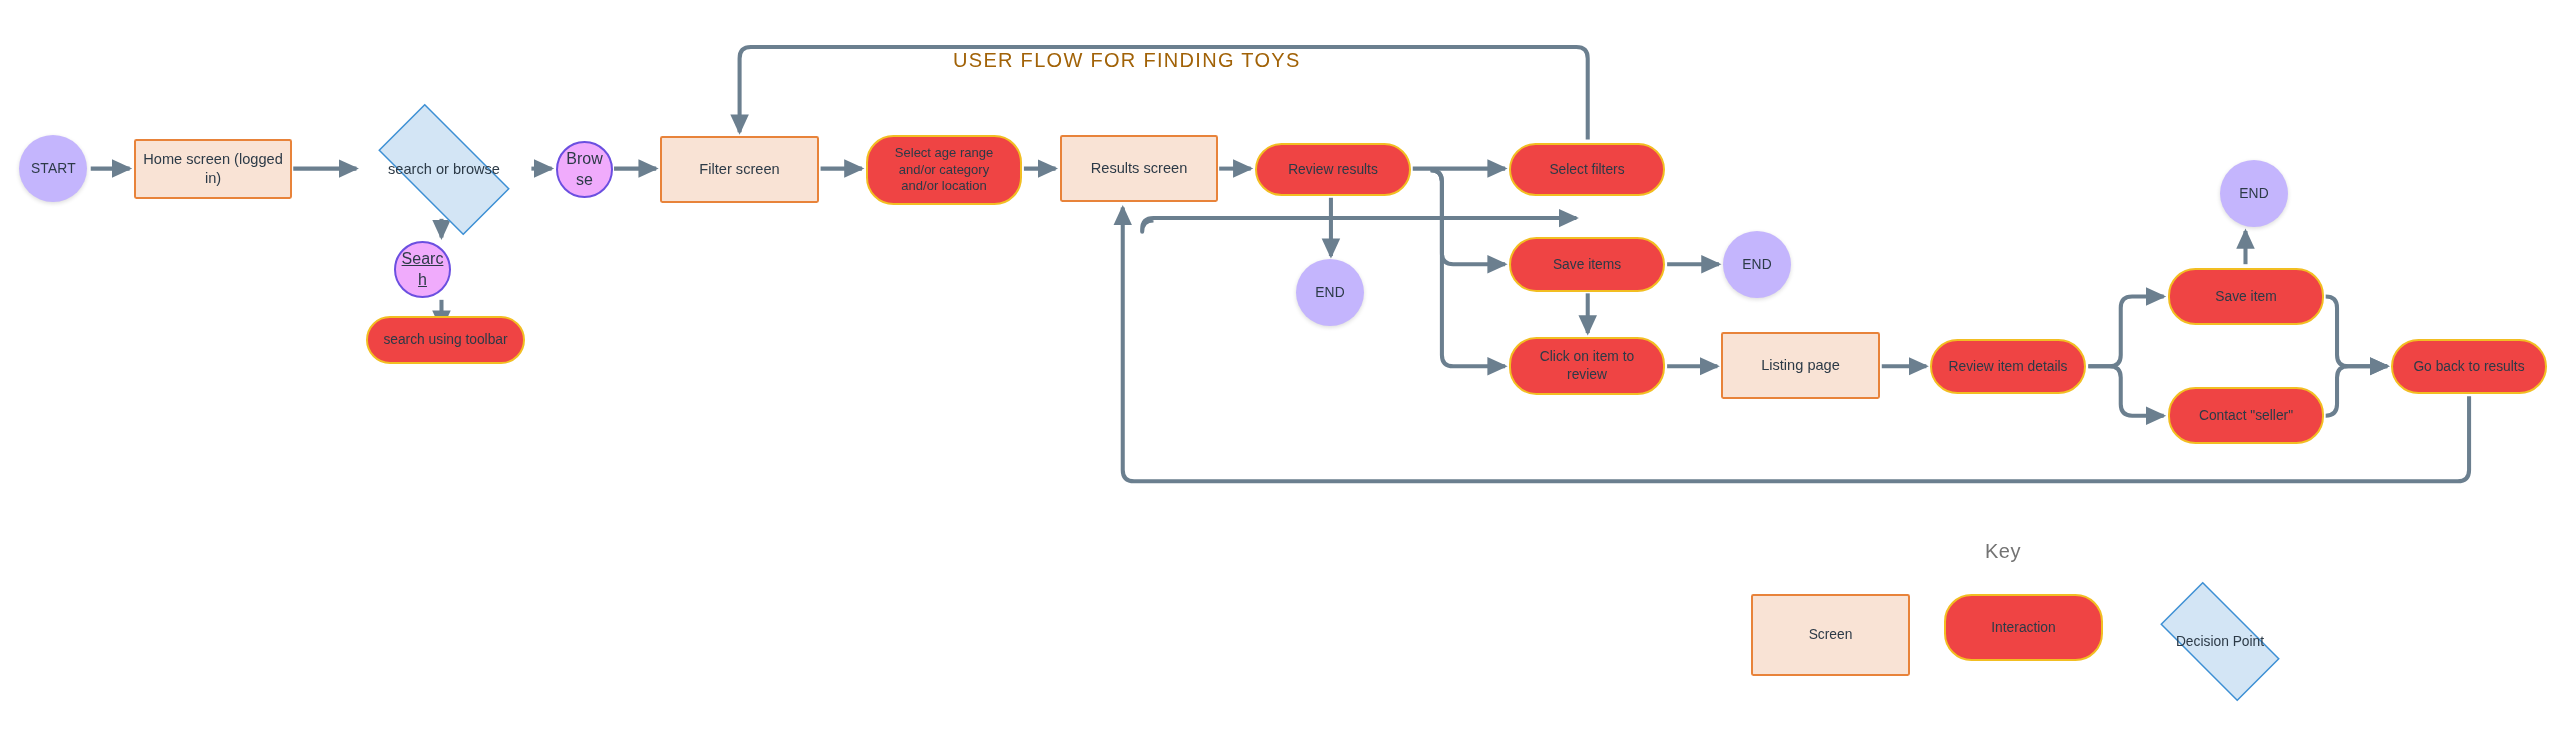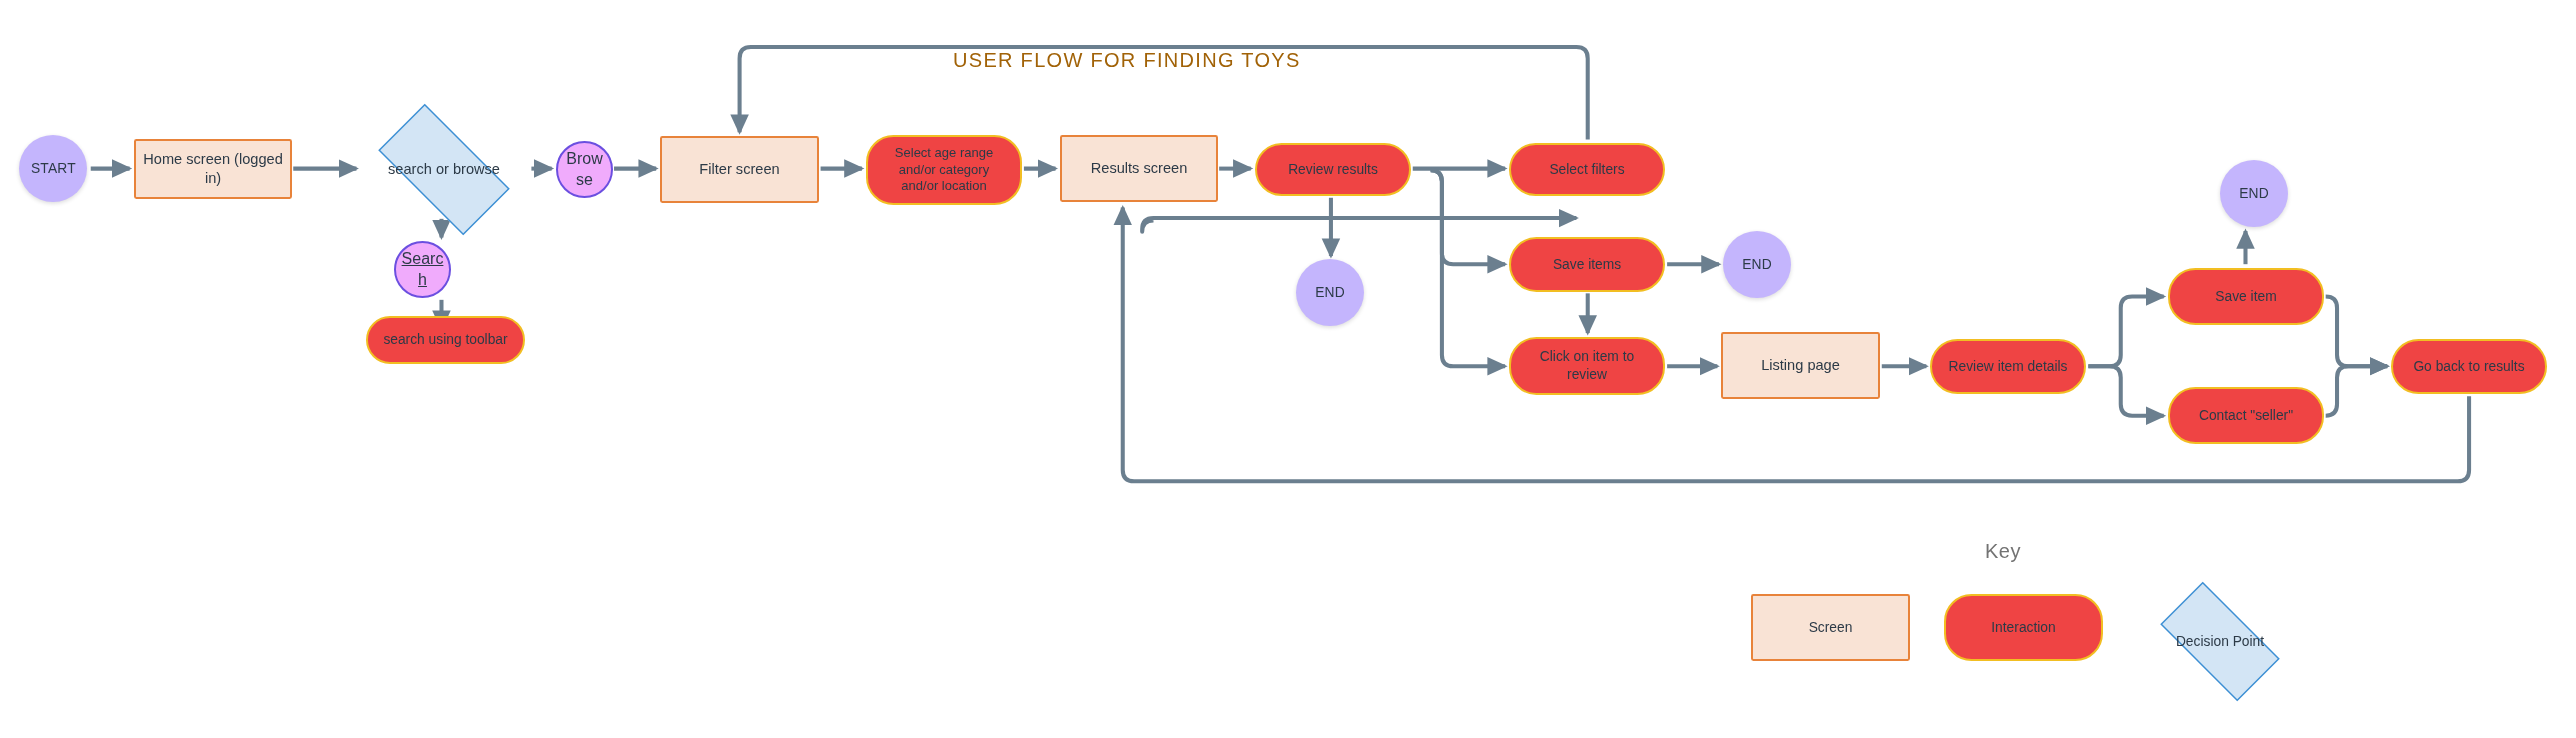--- a/index.html
+++ b/index.html
@@ -261,21 +261,21 @@
   <div class="node terminator" style="left:2220px; top:160px; width:68px; height:67px;">
     <span class="lbl">END</span>
   </div>
 
   <div class="node interaction" style="left:2391px; top:339px; width:156px; height:55px;">
     <span class="lbl">Go back to results</span>
   </div>
 
   <div id="key-title" style="left:1985px; top:540px;">Key</div>
 
-  <div class="node screen key-node" style="left:1751px; top:594px; width:159px; height:67px;">
+  <div class="node screen key-node" style="left:1751px; top:594px; width:159px; height:82px;">
     <span class="lbl">Screen</span>
   </div>
 
   <div class="node interaction key-node" style="left:1944px; top:594px; width:159px; height:67px;">
     <span class="lbl">Interaction</span>
   </div>
 
   <div class="node diamond key-diamond" style="left:2143px; top:599px; width:154px; height:85px;">
     <span class="dshape"></span>
     <span class="lbl">Decision Point</span>

